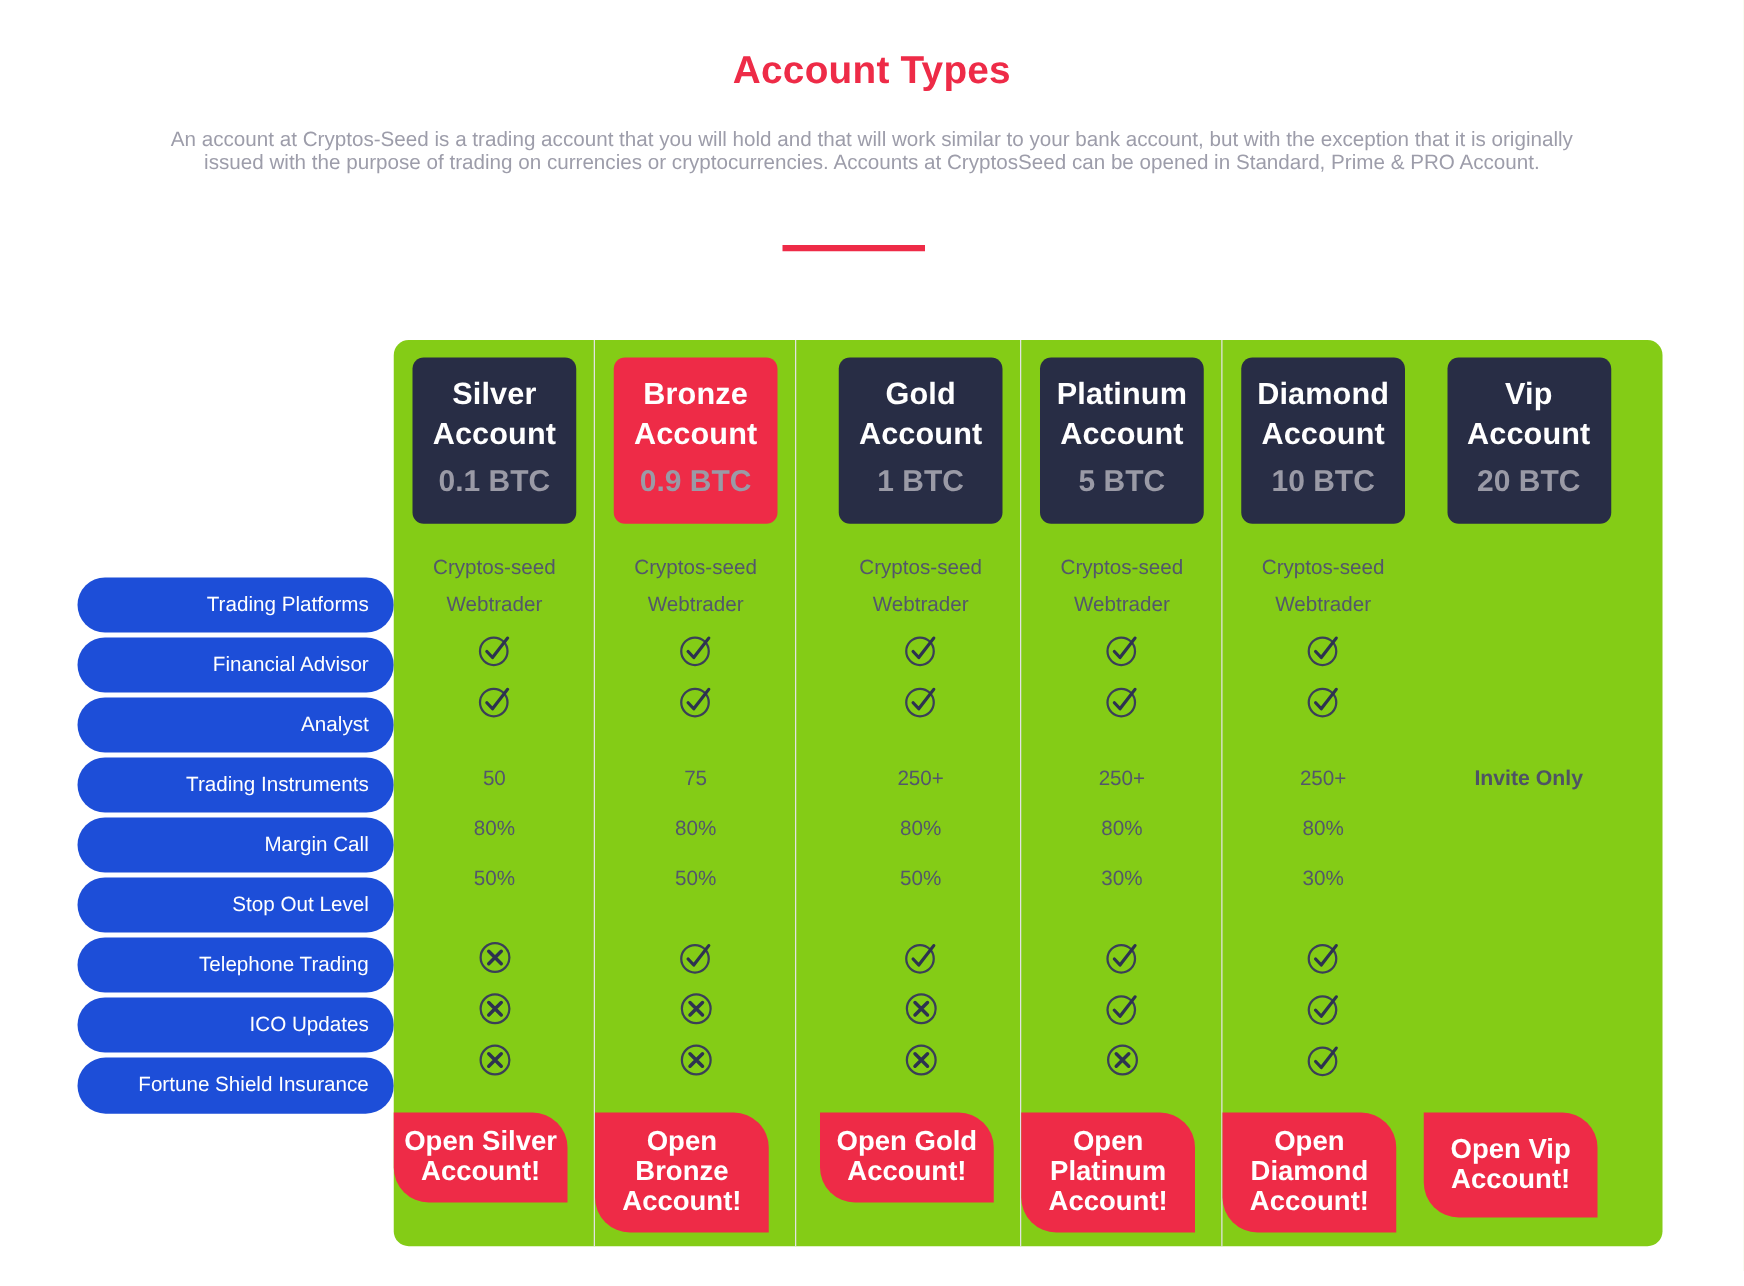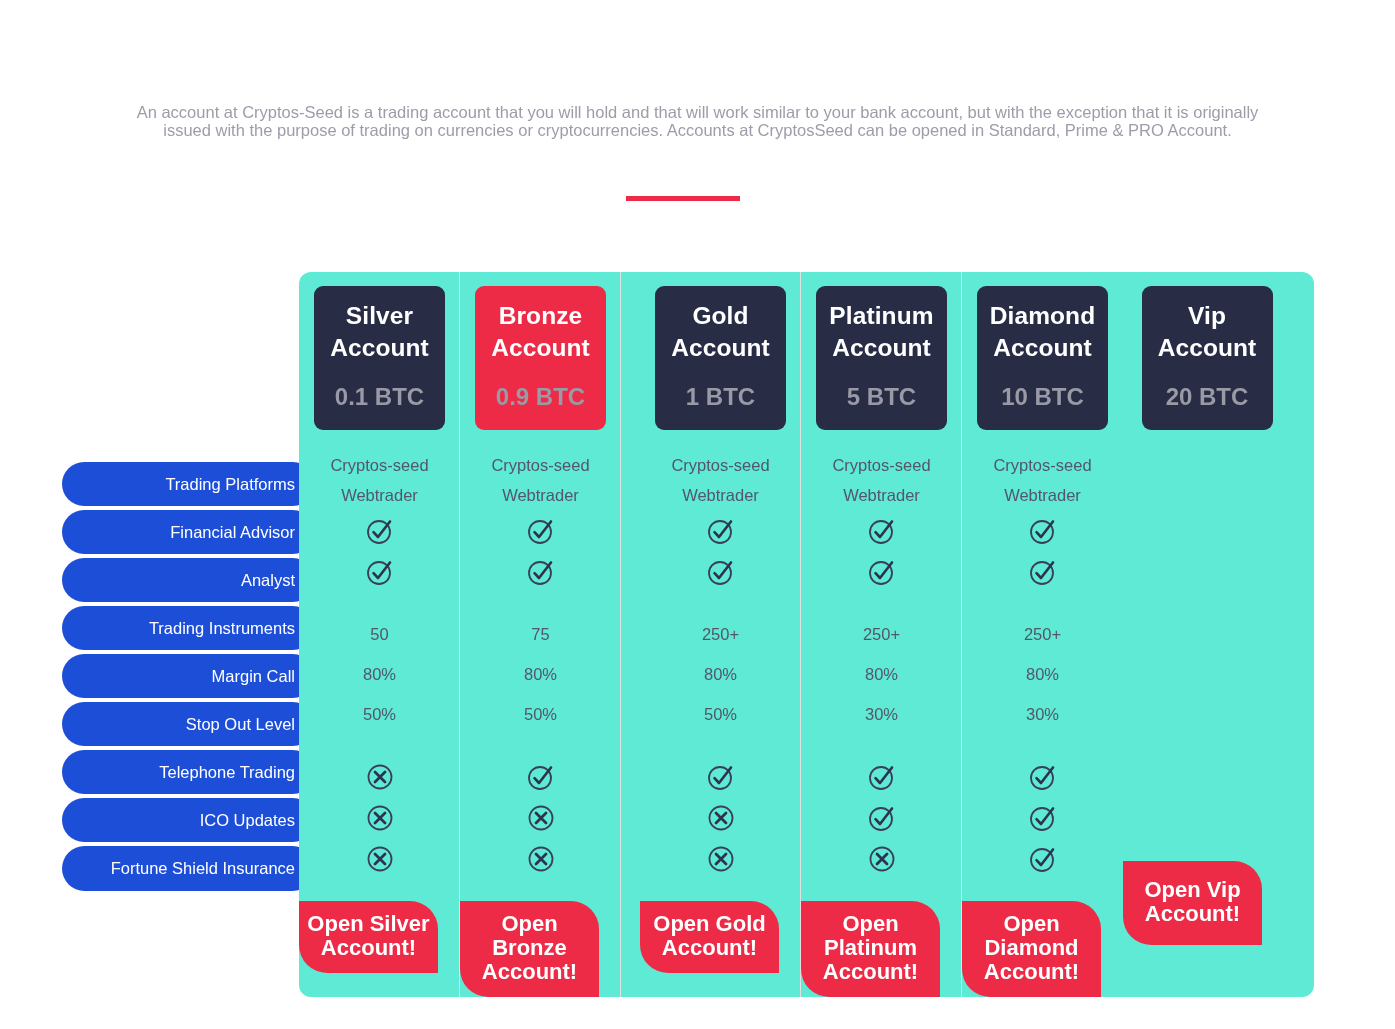--- a/index.html
+++ b/index.html
@@ -23,23 +23,23 @@
     text-align: center;
     font-size: 16.5px; line-height: 18px; color: #9d9daa;
   }
   .divider-bar {
     position: absolute; left: 626px; top: 196px;
     width: 114px; height: 5px; background: #ee2b47;
   }
 
   
   .table-wrap {
-    position: absolute; left: 299px; top: 272px;
+    position: absolute; left: 315px; top: 272px;
     width: 1015px; height: 725px;
-    background: #5eead4; border-radius: 12px;
+    background: #84cc16; border-radius: 12px;
   }
 
   
   .sidebar {
     position: absolute; left: 62px; top: 462px;
     width: 253px;
   }
   .side-pill {
     position: relative;
     background: #1d4ed8;
@@ -83,21 +83,21 @@
     text-align: center;
     padding: 14px 4px 16px;
   }
   .acct-card.red { background: #ee2b47; }
   .acct-name {
     font-size: 24.5px; font-weight: bold; line-height: 32px;
     letter-spacing: .1px;
   }
   .acct-price {
     font-size: 24px; font-weight: bold; color: #9a9aa6;
-    line-height: 34px; margin-top: 16px;
+    line-height: 34px; margin-top: 5px;
   }
 
   
   .cell {
     text-align: center; color: #53576b;
     font-size: 16.5px; line-height: 30px;
   }
   .cell.platform { margin-top: 20px; height: 60px; }
   .cell.icon { height: 41px; display: flex; align-items: center; justify-content: center; }
   .cell.num { height: 40px; line-height: 40px; }
@@ -123,20 +123,21 @@
   }
   .open-btn.vip { padding: 17px 6px 19px; }
 
   .icn { display: block; }
 </style>
 </head>
 <body>
 
 <div id="page">
 
+  <div class="page-title">Account Types</div>
   <div class="page-desc">An account at Cryptos-Seed is a trading account that you will hold and that will work similar to your bank account, but with the exception that it is originally issued with the purpose of trading on currencies or cryptocurrencies. Accounts at CryptosSeed can be opened in Standard, Prime &amp; PRO Account.</div>
   <div class="divider-bar"></div>
 
   <div class="sidebar">
     <div class="side-pill">Trading Platforms</div>
     <div class="side-pill">Financial Advisor</div>
     <div class="side-pill">Analyst</div>
     <div class="side-pill">Trading Instruments</div>
     <div class="side-pill">Margin Call</div>
     <div class="side-pill">Stop Out Level</div>
@@ -387,20 +388,21 @@
       <div class="col w-vip">
         <div class="acct-card">
           <div class="acct-name">Vip</div>
           <div class="acct-name">Account</div>
           <div class="acct-price">20 BTC</div>
         </div>
         <div class="cell platform"></div>
         <div class="cell gap"></div>
         <div class="cell gap"></div>
         <div class="spacer-block"></div>
+        <div class="cell num invite-only">Invite Only</div>
         <div class="cell num"></div>
         <div class="cell num"></div>
         <div class="spacer-block"></div>
         <div class="cell gap"></div>
         <div class="cell gap"></div>
         <div class="cell gap"></div>
         <div class="spacer-block"></div>
         <button class="open-btn vip">Open Vip Account!</button>
       </div>
 

